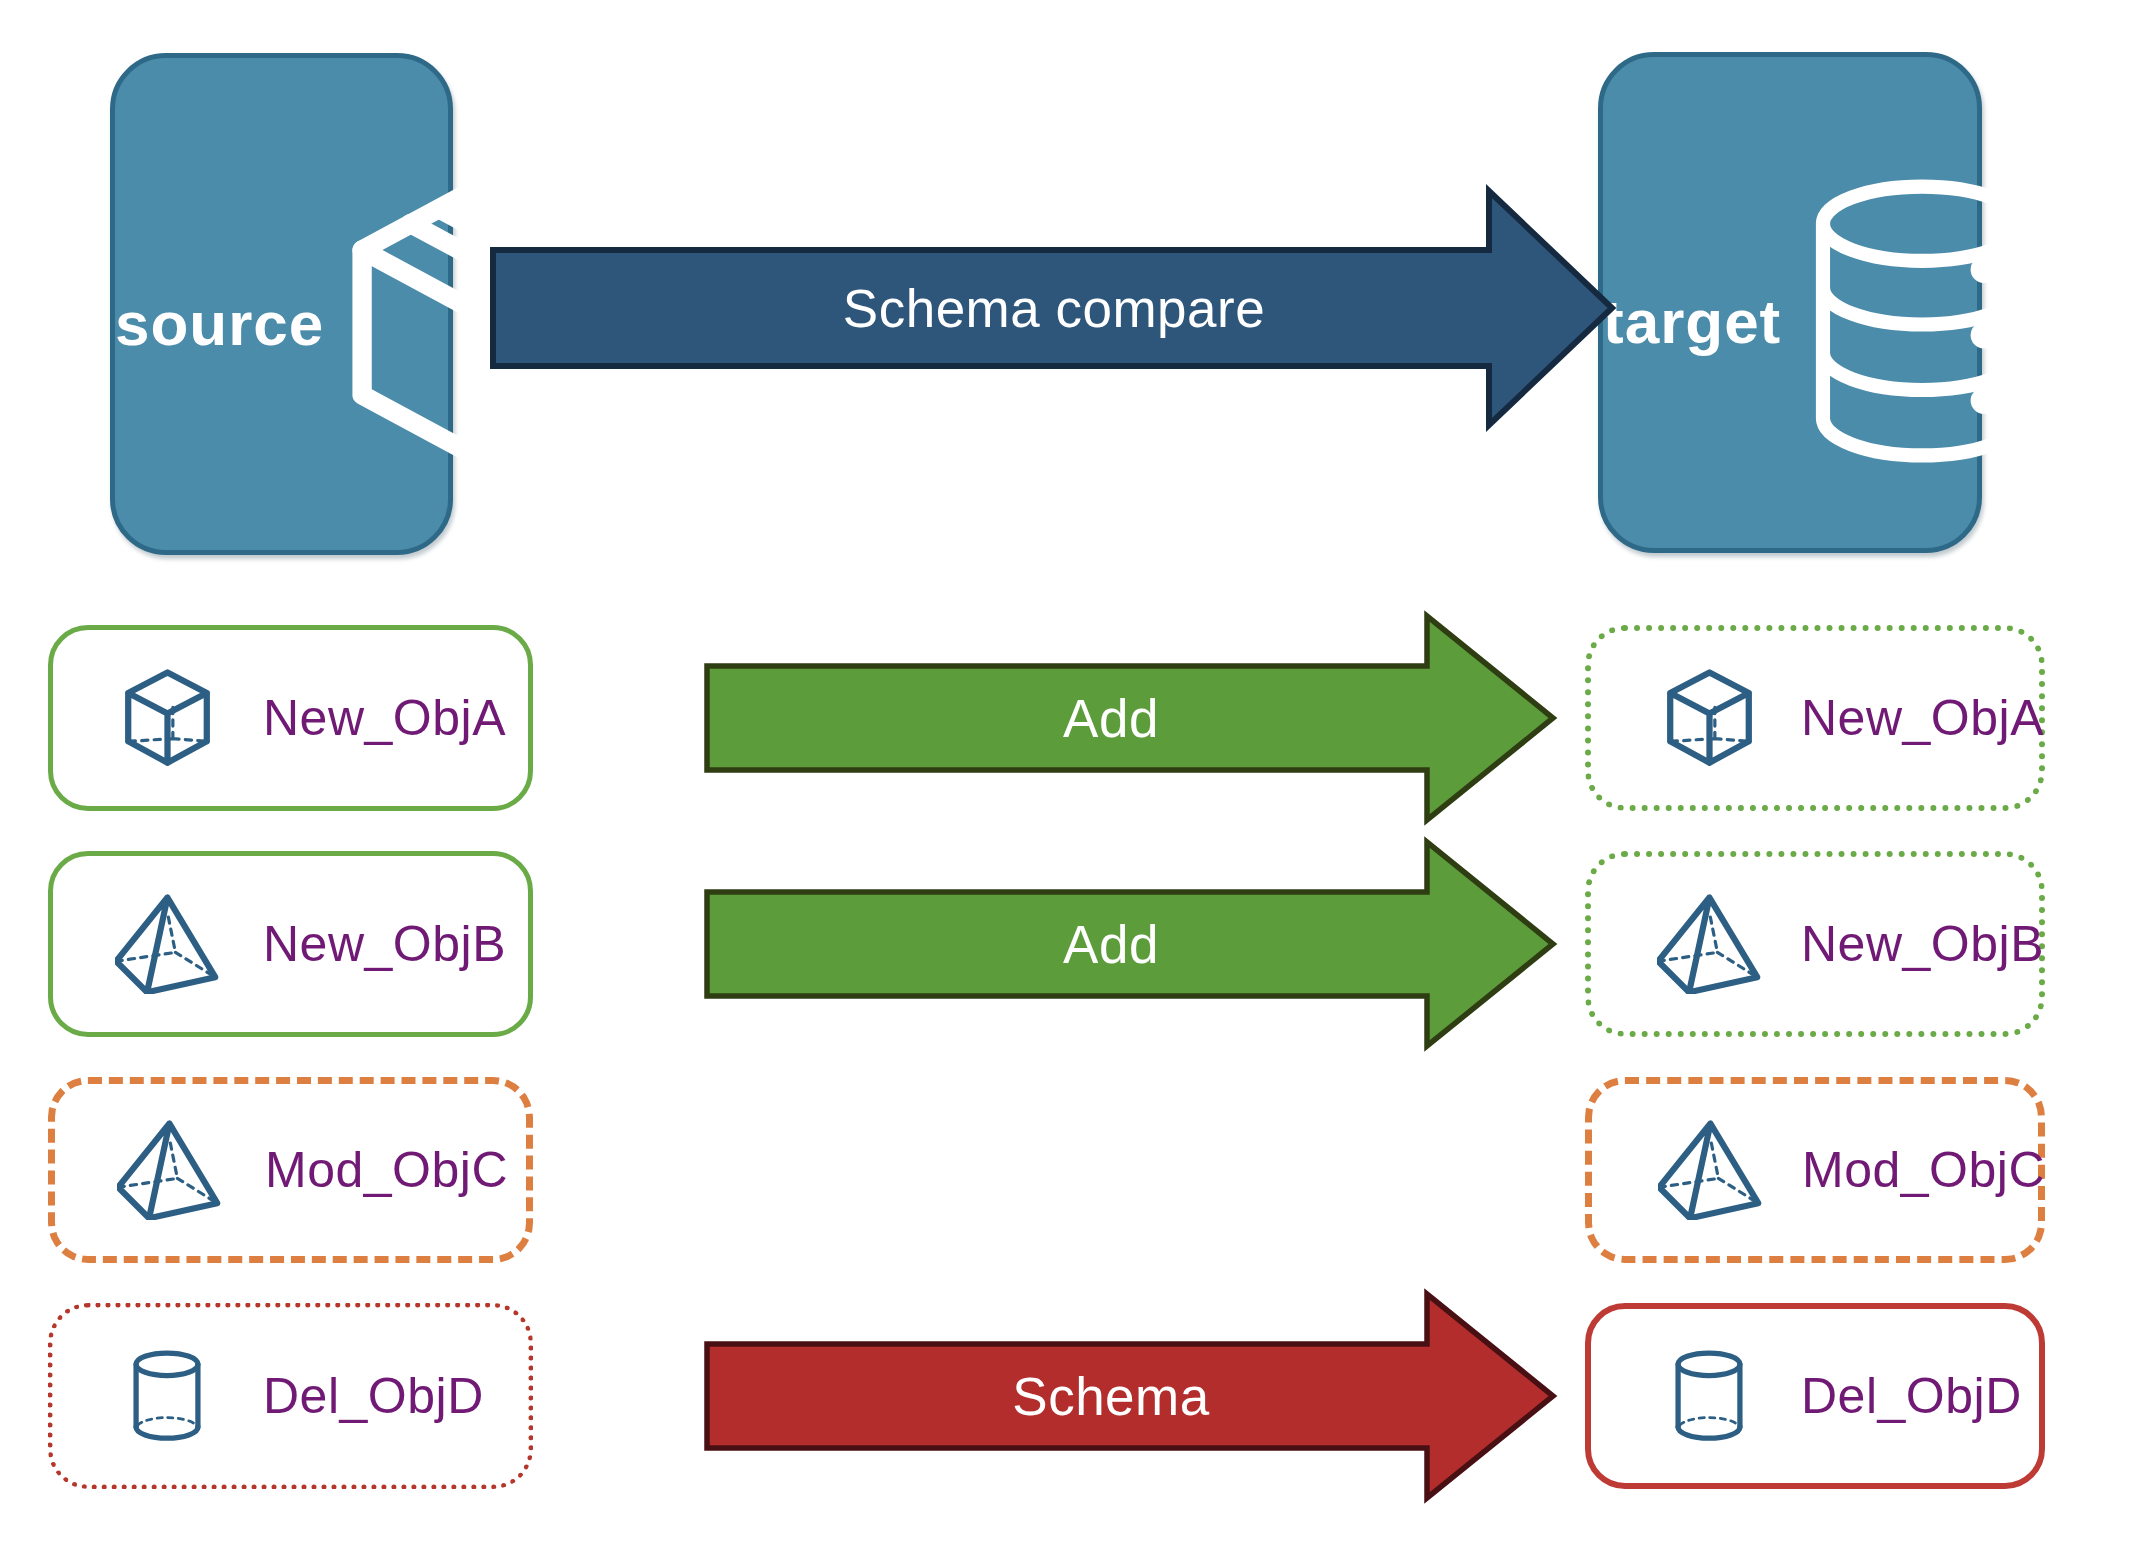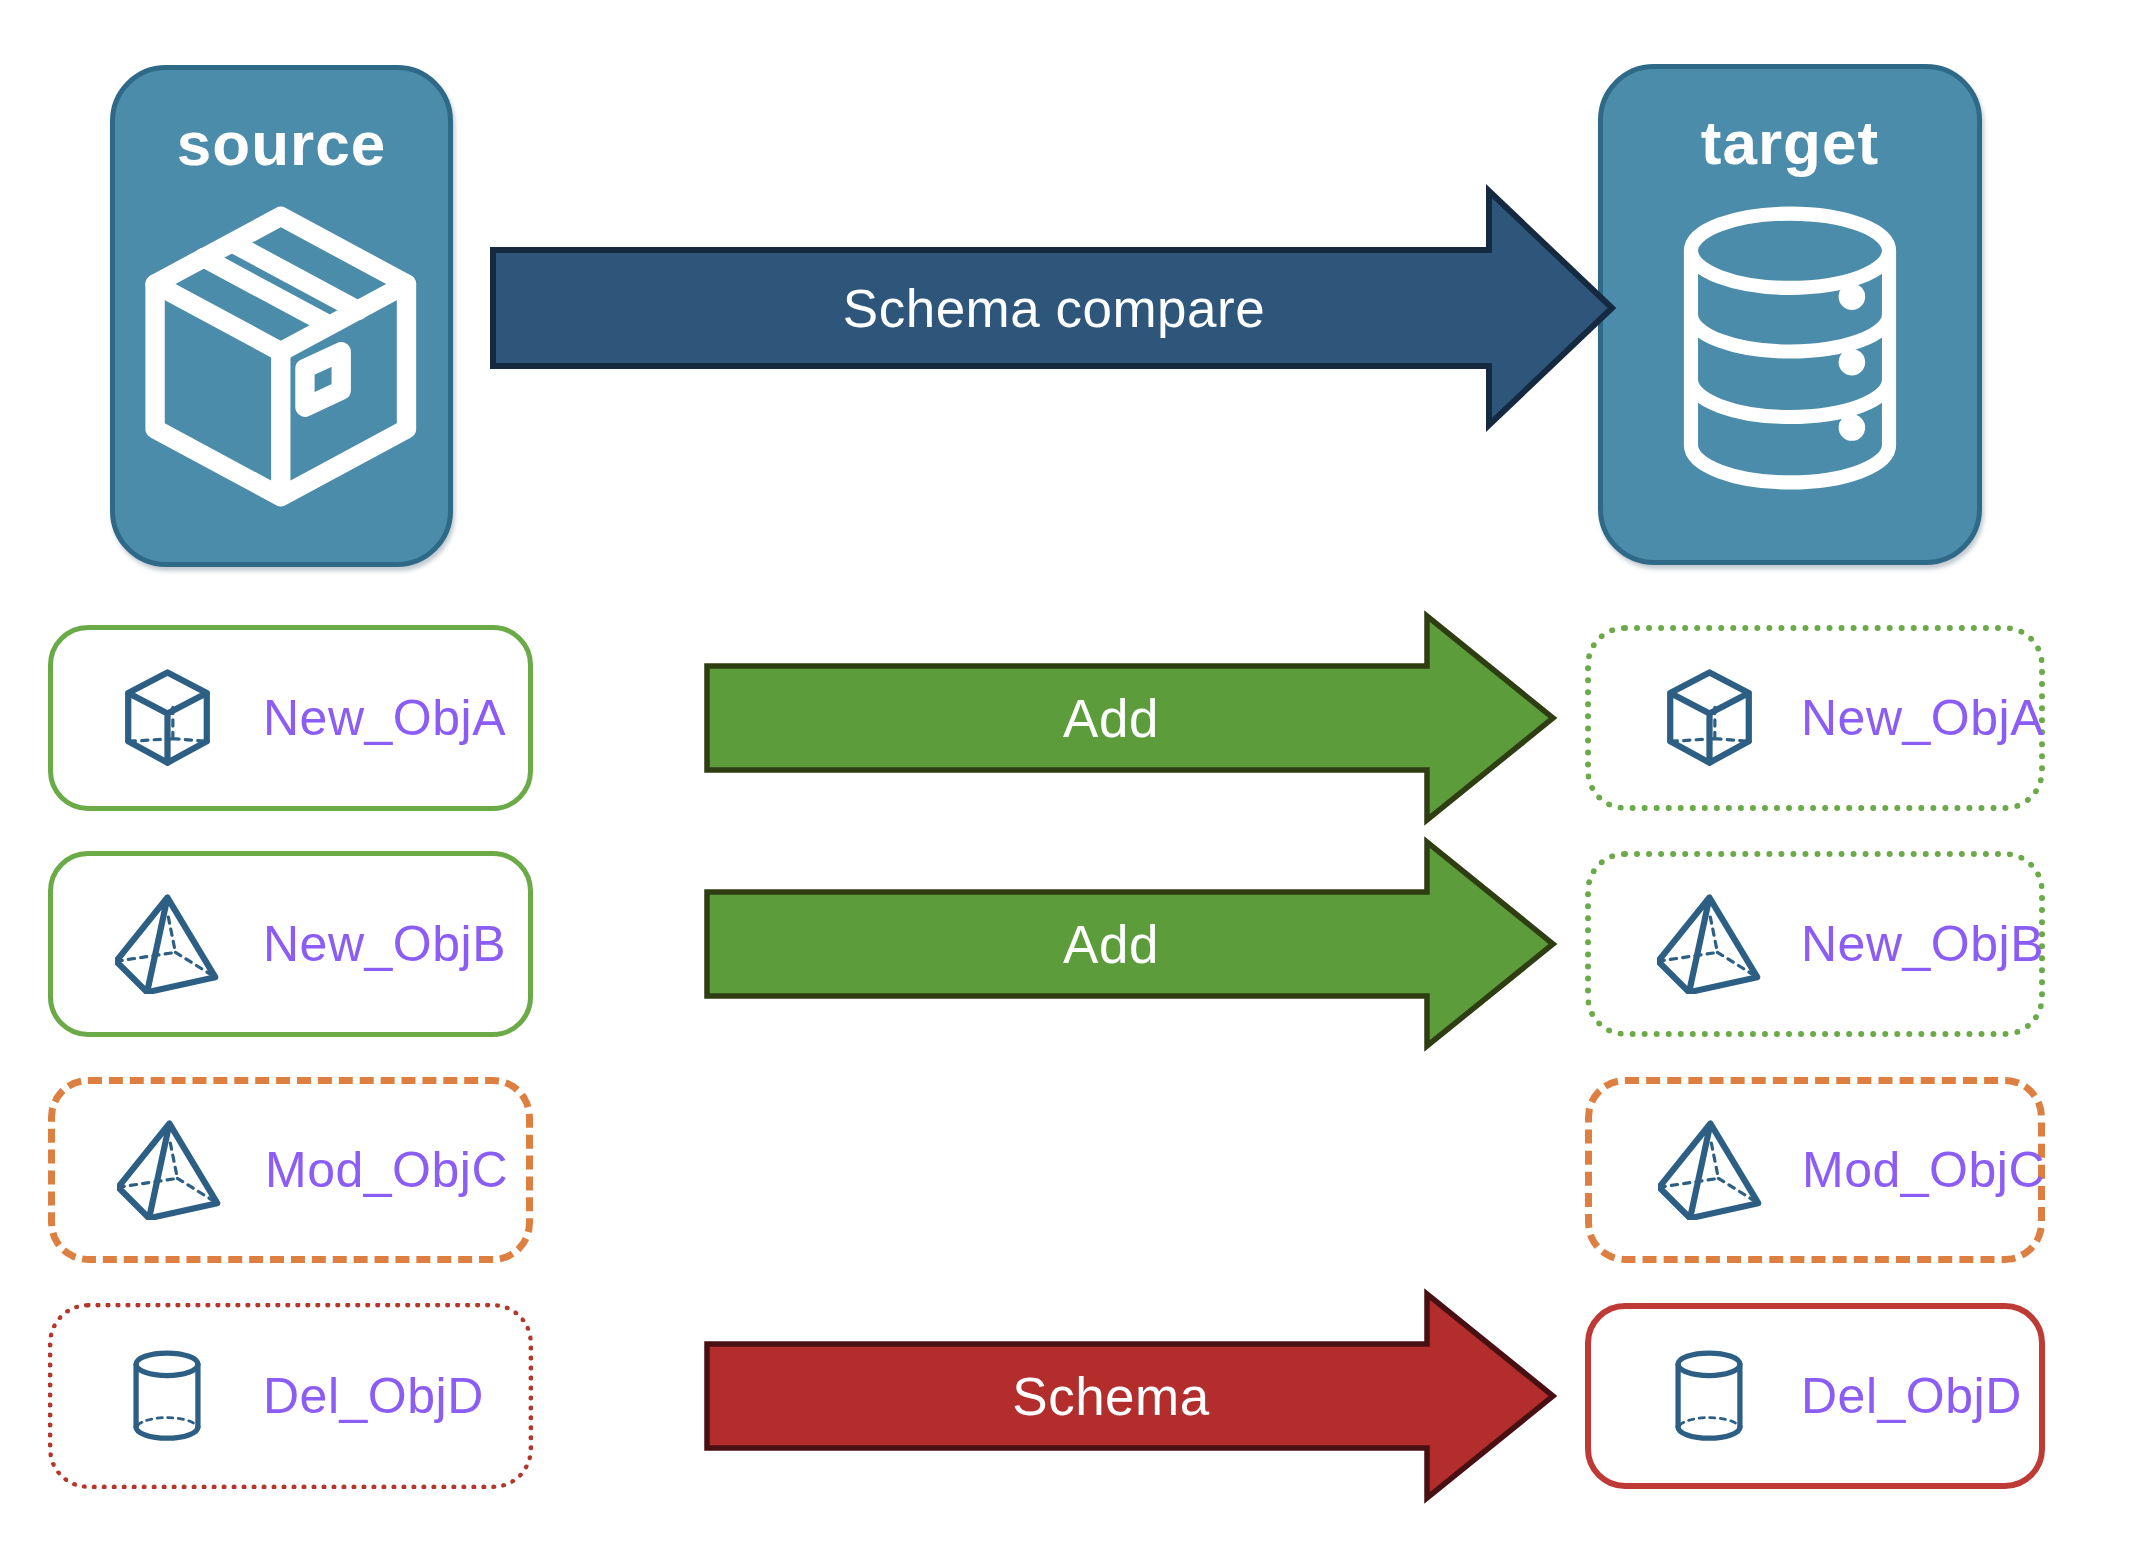--- a/index.html
+++ b/index.html
@@ -14,24 +14,23 @@
   }
   html,body{margin:0;padding:0;background:#ffffff;}
   #canvas{
     position:relative; width:2150px; height:1550px; background:#ffffff;
     font-family:"Liberation Sans", sans-serif; overflow:hidden;
   }
   
   .panel{
     position:absolute; box-sizing:border-box; border-radius:56px;
     background:var(--panel-fill); border:5px solid var(--panel-border);
-    display:flex; flex-direction:column; align-items:center;
+    display:flex; flex-direction:row; align-items:center;
     padding-top:40px; gap:26px;
     box-shadow:2px 4px 4px rgba(34,66,84,.28);
-    margin-top:12px;
   }
   .panel-source{ left:110px; top:53px; width:343px; height:502px; }
   .panel-target{ left:1598px; top:52px; width:384px; height:501px; }
   .panel-title{
     color:#ffffff; font-size:62px; font-weight:800; letter-spacing:1px; line-height:1.1;
   }
   
   .arrow-wrap{ position:absolute; display:flex; align-items:center; justify-content:center; box-sizing:border-box; }
   .arrow-wrap svg{ position:absolute; inset:0; overflow:visible; }
   .arrow-label{
@@ -48,21 +47,21 @@
     position:absolute; box-sizing:border-box; height:186px; border-radius:40px;
     background:#ffffff; display:flex; align-items:center;
   }
   .obj-card.left{ left:48px; width:485px; padding-left:62px; gap:44px; }
   .obj-card.right{ left:1585px; width:460px; padding-left:66px; gap:40px; }
   .b-solid-green { border:5px solid var(--green-border); }
   .b-dotted-green{ border:6px dotted var(--green-border); }
   .b-dashed-orange{ border:7px dashed var(--orange-border); }
   .b-dotted-red { border:5px dotted var(--red-dotted); }
   .b-solid-red  { border:6px solid var(--red-solid); }
-  .obj-label{ font-size:50px; color:#8b5cf6; letter-spacing:.5px; white-space:nowrap; }
+  .obj-label{ font-size:50px; color:#701a75; letter-spacing:.5px; white-space:nowrap; }
   .obj-icon{ flex:0 0 auto; display:flex; align-items:center; justify-content:center; width:104px; }
   
   .wire{ fill:none; stroke:var(--icon-blue); stroke-width:7; stroke-linejoin:round; stroke-linecap:round; }
   .wire-d{ fill:none; stroke:var(--icon-blue); stroke-width:3.6; stroke-dasharray:7 7; stroke-linecap:round; }
   .wwire{ fill:none; stroke:#ffffff; stroke-width:8; stroke-linejoin:round; stroke-linecap:round; }
 </style>
 </head>
 <body>
 
 <div id="canvas">

